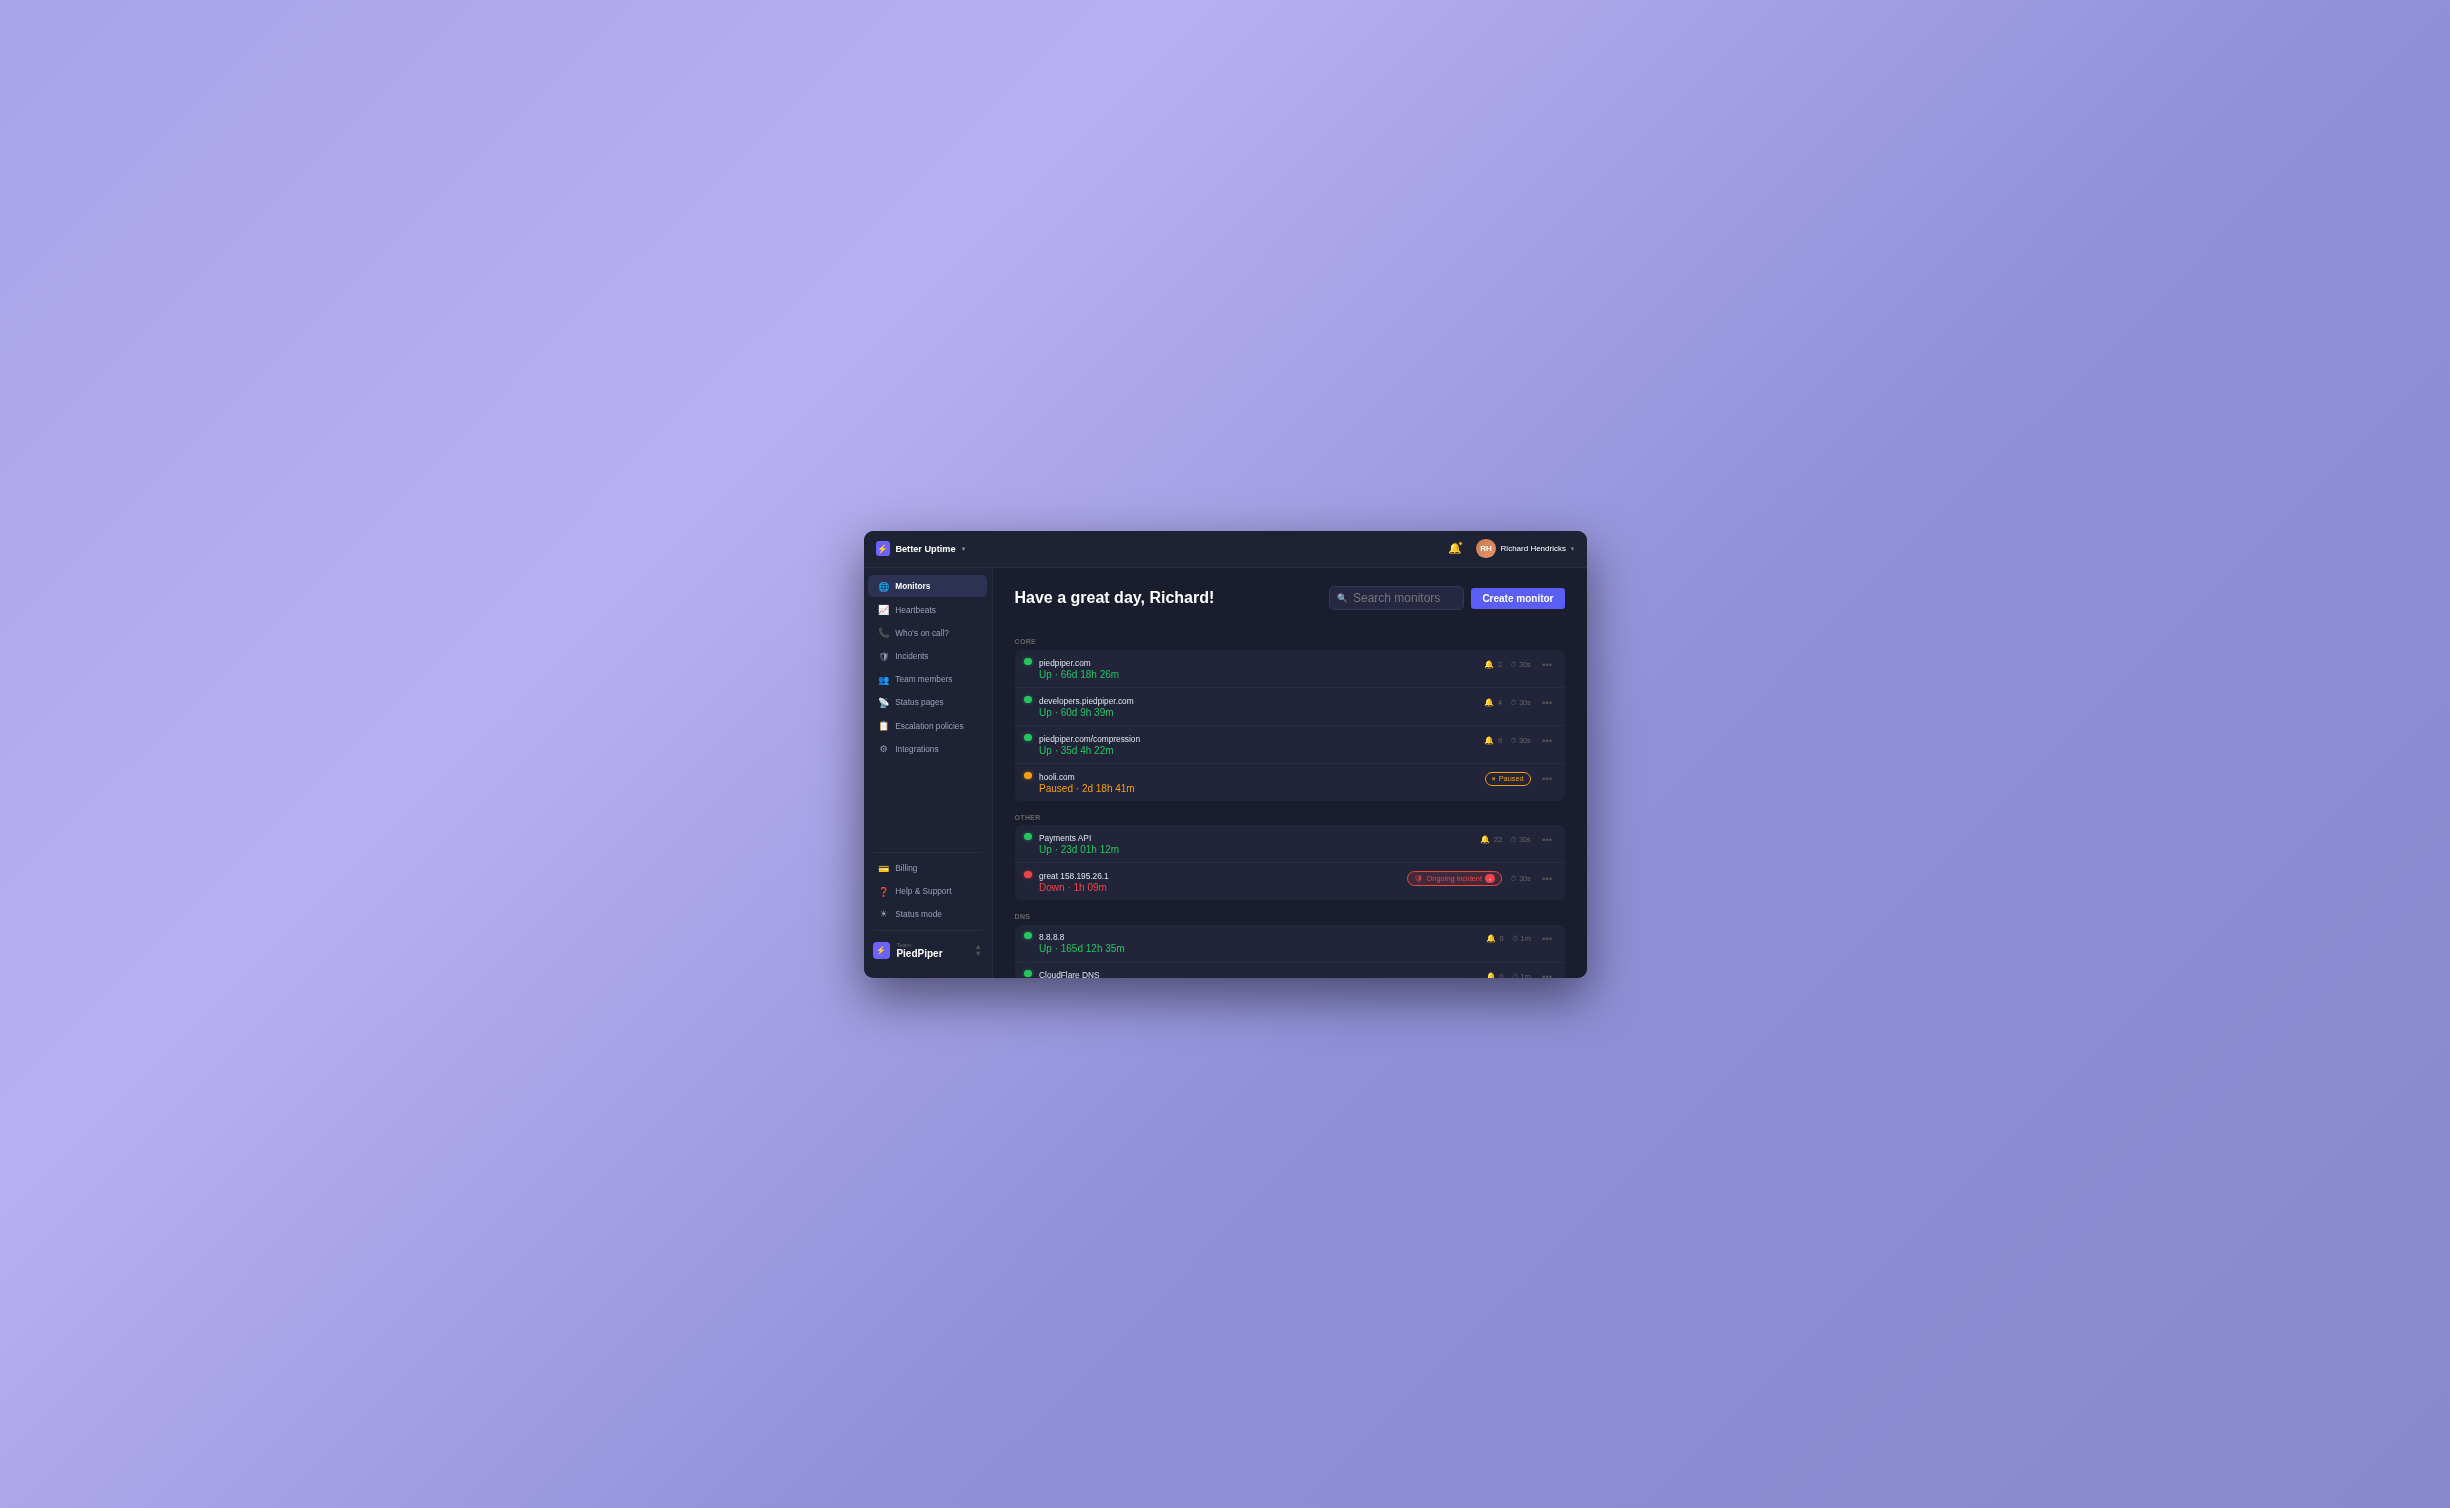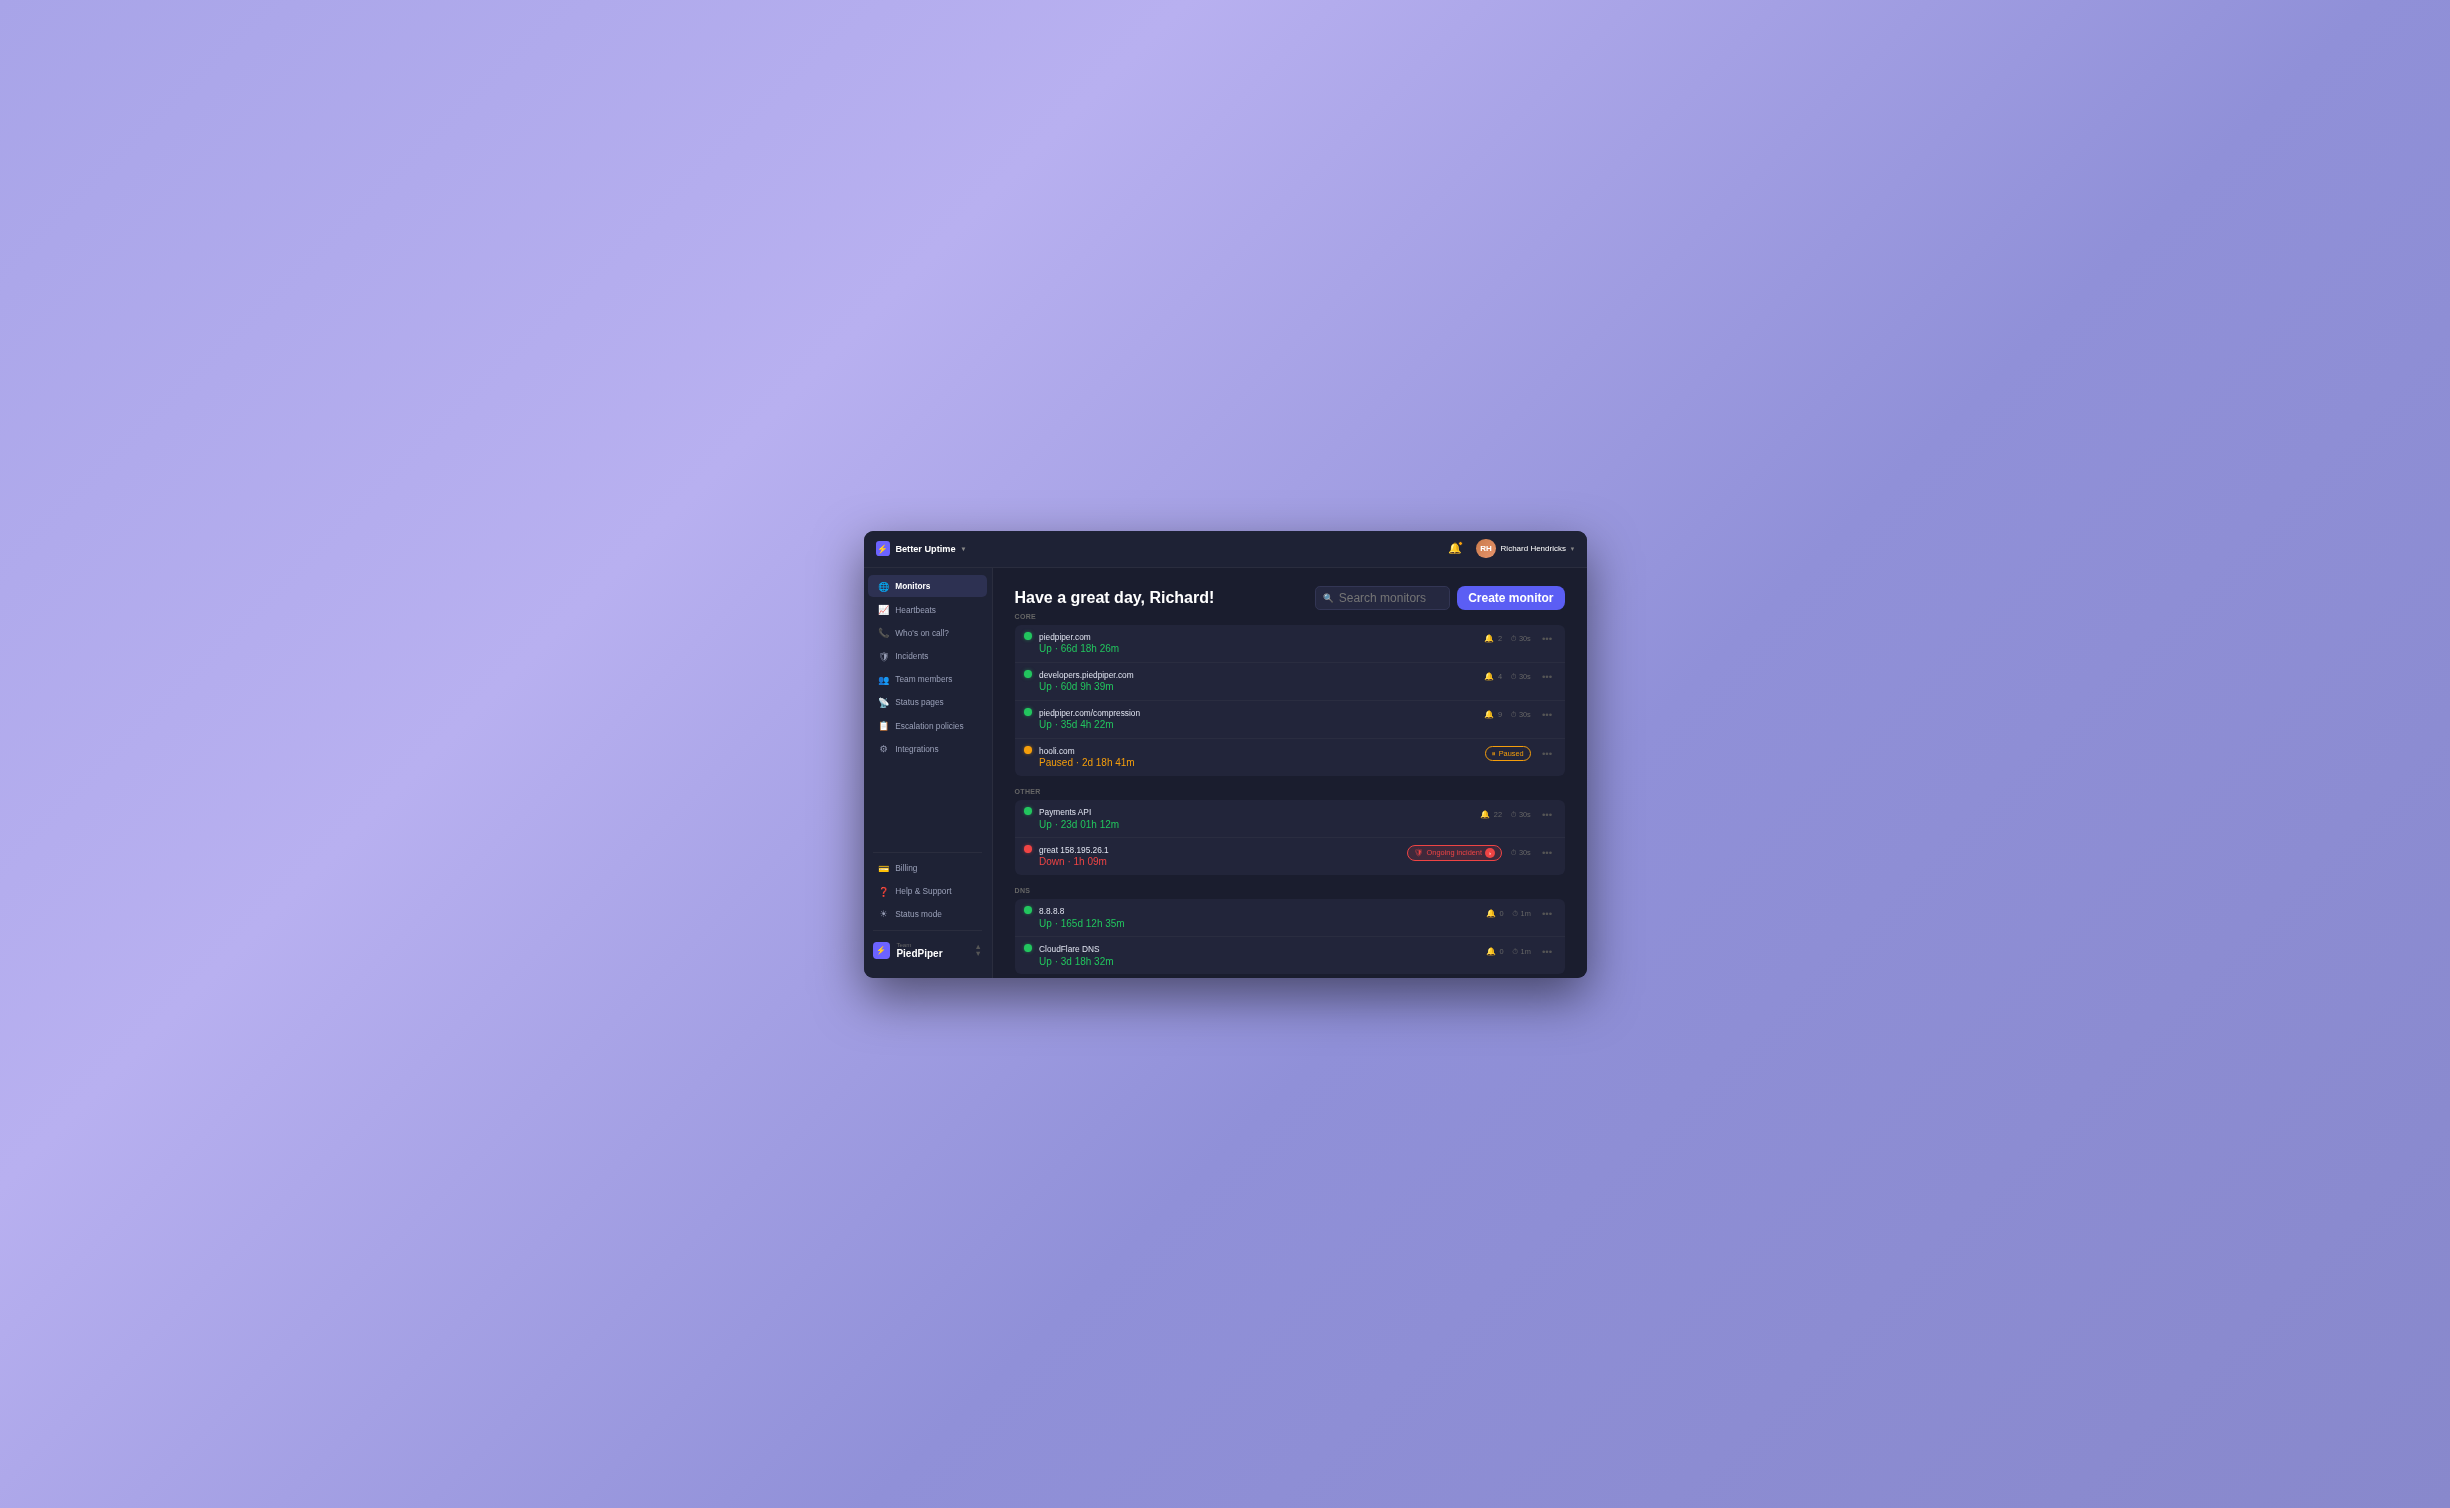--- a/index.html
+++ b/index.html
@@ -178,21 +178,21 @@
       overflow-y: auto;
       padding: 18.4px 22px;
       background: #1a1d2e;
     }
     .content::-webkit-scrollbar { width: 3.7px; }
     .content::-webkit-scrollbar-thumb { background: #333; border-radius: 1.8px; }
 
     .content-header {
       display: flex;
       align-items: center;
-      margin-bottom: 2px;
+      margin-bottom: 28px;
     }
     .page-title {
       font-size: 16px;
       font-weight: 700;
       color: #fff;
     }
     .header-actions {
       margin-left: auto;
       display: flex;
       align-items: center;
@@ -221,23 +221,23 @@
       background: #333655;
       color: #666;
       border-radius: 2.5px;
       padding: 0.6px 3.7px;
       font-size: 6.7px;
     }
     .create-btn {
       background: #5b5ef4;
       color: #fff;
       border: none;
-      border-radius: 8px;
+      border-radius: 3px;
       padding: 4.9px 11px;
-      font-size: 12px;
+      font-size: 10px;
       font-weight: 600;
       cursor: pointer;
     }
 
     
     .group-label {
       font-size: 7px;
       color: #666;
       text-transform: uppercase;
       letter-spacing: 0.05em;

